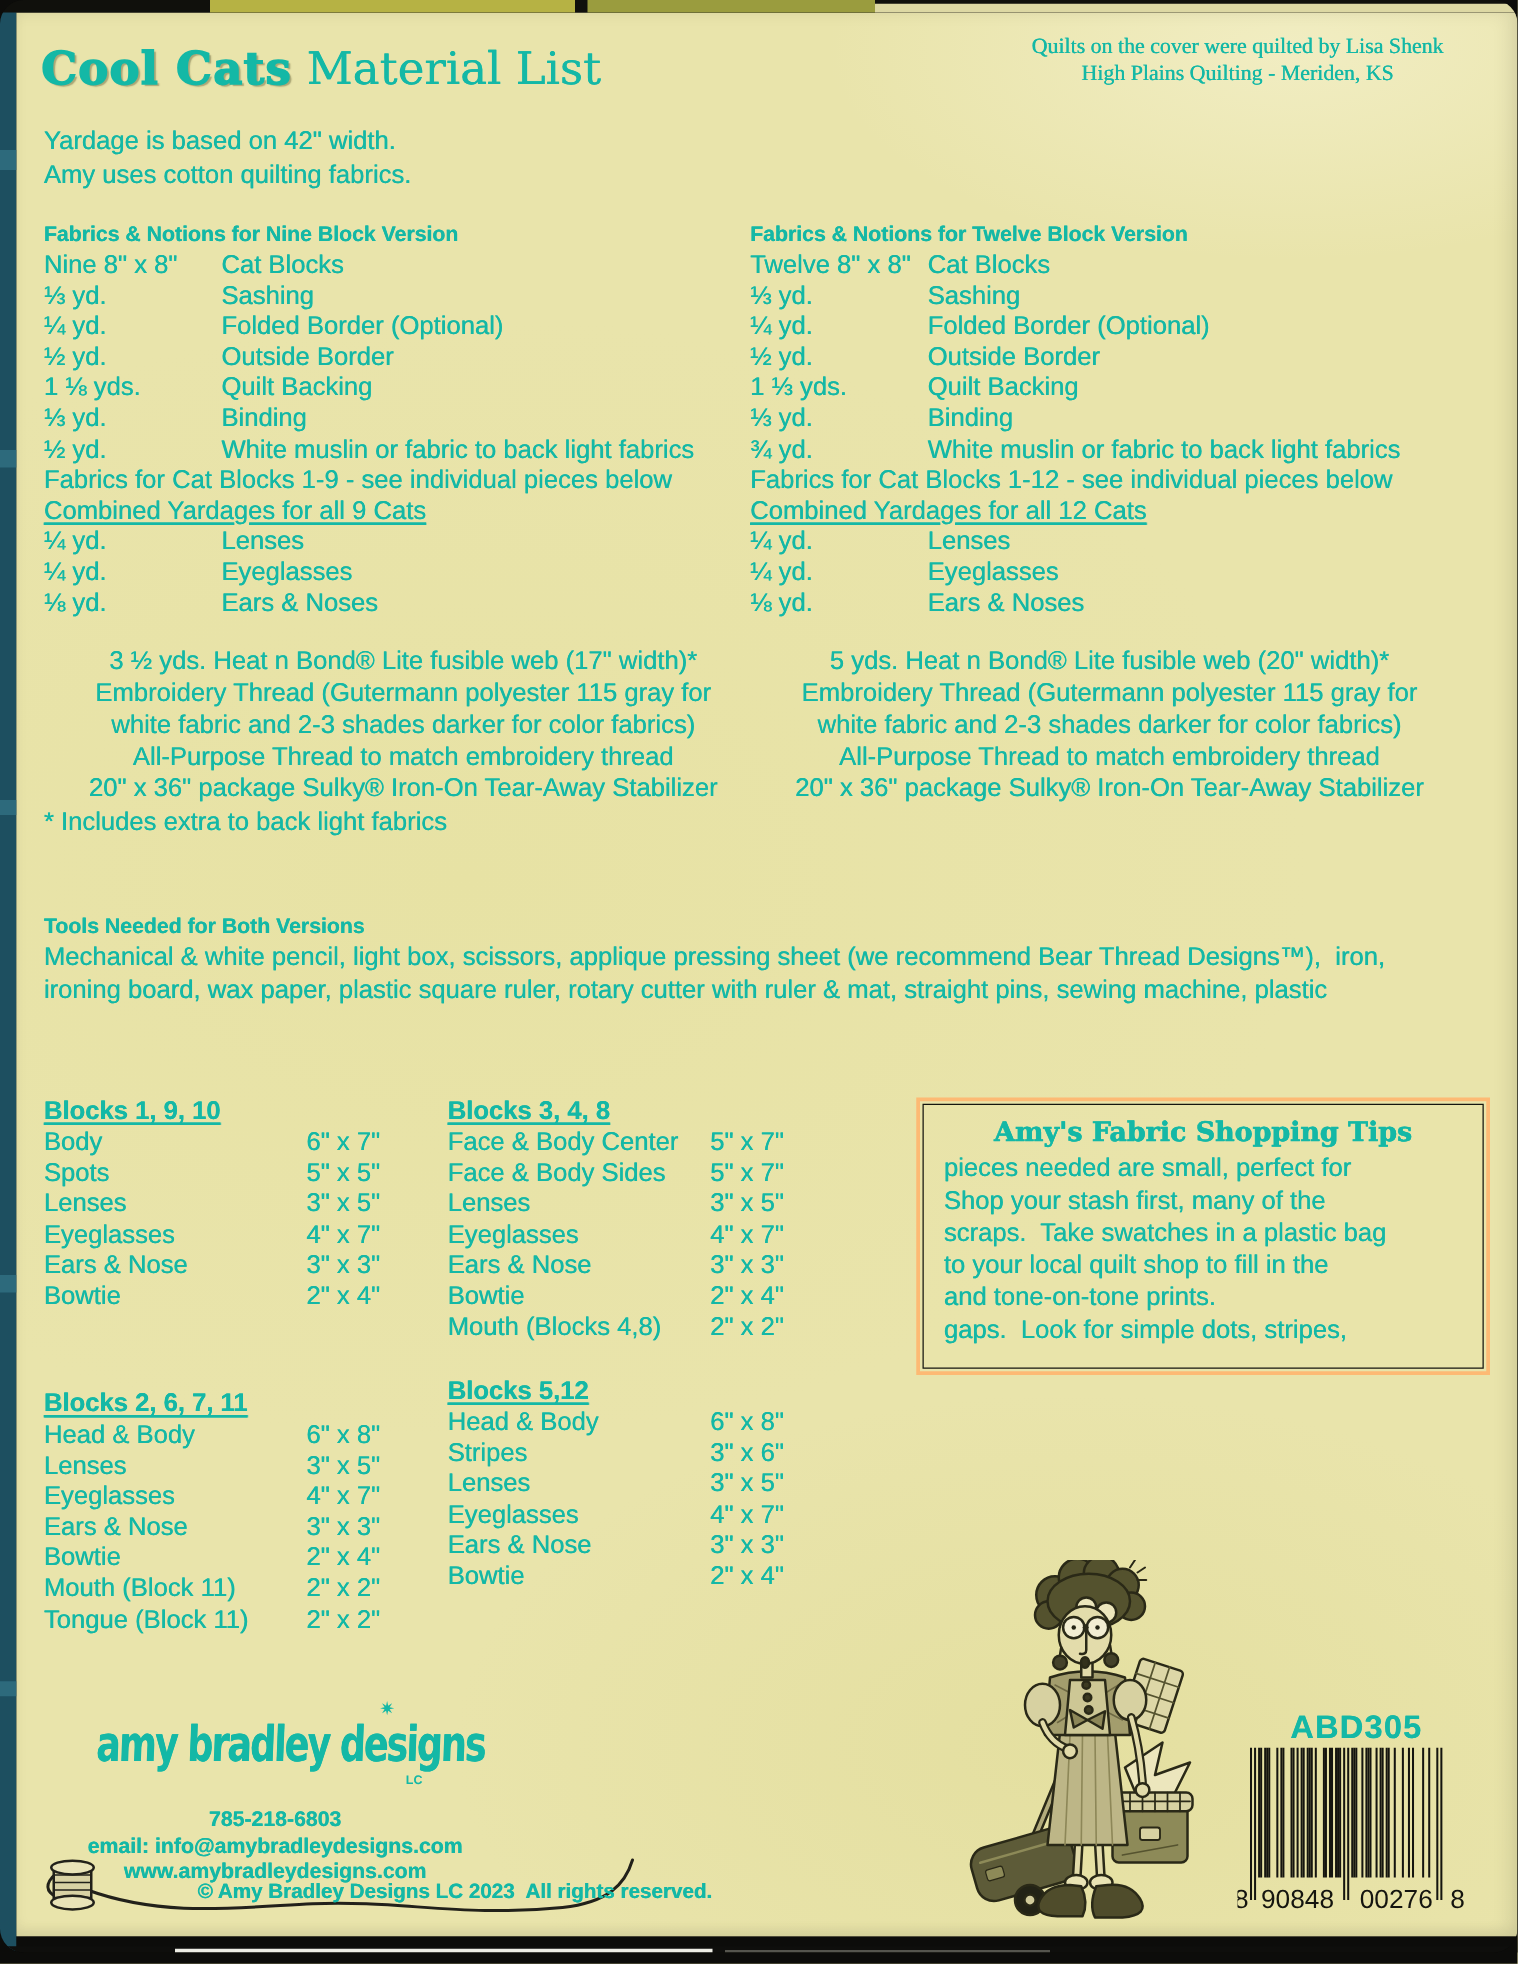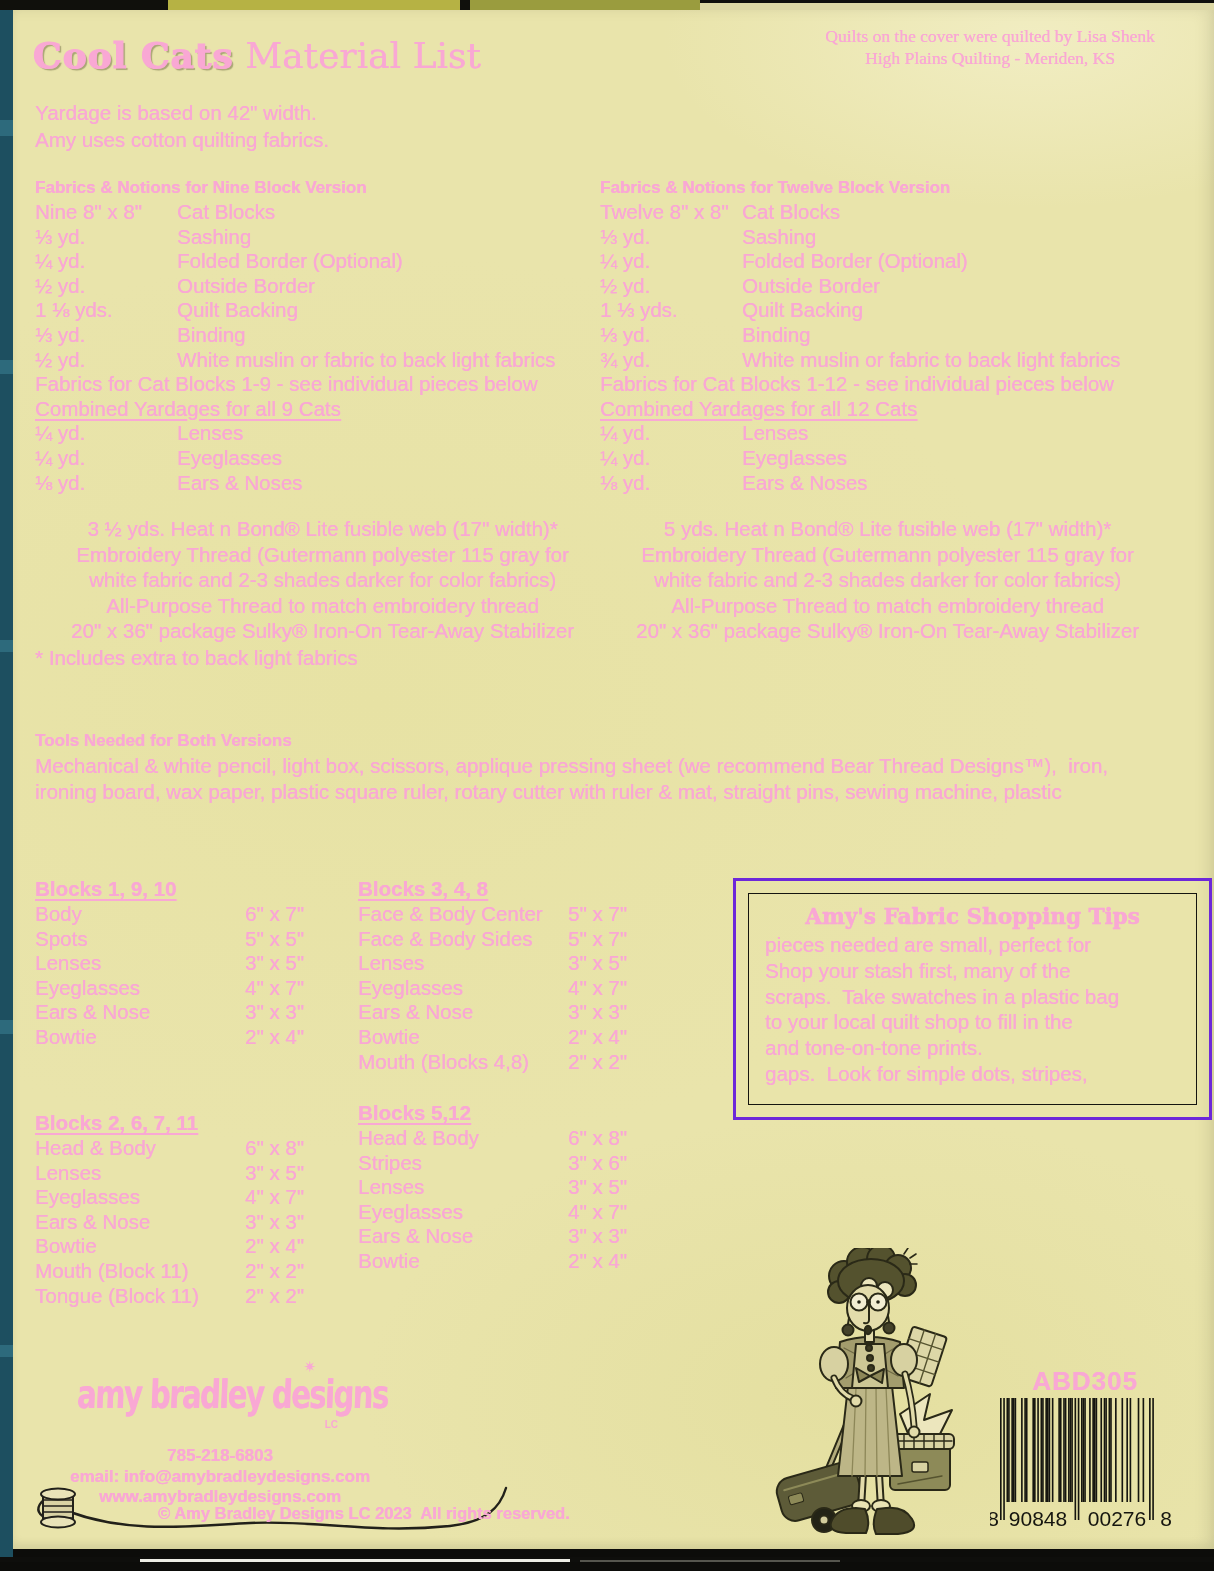--- a/index.html
+++ b/index.html
@@ -1,17 +1,17 @@
 <!DOCTYPE html>
 <html><head>
 <meta charset="utf-8">
 <style>
   html,body{margin:0;padding:0;background:#0c0c0a;}
   .stage{position:relative;width:1214px;height:1562px;overflow:hidden;background:#0c0c0a;
-         font-family:"Liberation Sans",sans-serif;color:#f9a8d4;}
+         font-family:"Liberation Sans",sans-serif;color:#14b8a6;border-radius:19px;}
   .abs{position:absolute;}
   .page{position:absolute;left:13px;top:10px;right:0;bottom:13px;
         background:
           radial-gradient(ellipse 620px 280px at 85% 2%, #f1edc2 0%, rgba(241,237,194,0) 60%),
           radial-gradient(ellipse 900px 600px at 30% 45%, #e7e2a4 0%, rgba(231,226,164,0) 75%),
           radial-gradient(ellipse 700px 400px at 70% 90%, #e4dfa0 0%, rgba(228,223,160,0) 70%),
           #e9e4ab;
         box-shadow:inset -8px 0 14px rgba(0,0,0,0.07), inset 0 -5px 10px rgba(0,0,0,0.06);}
   .doc{ text-shadow:0.3px 0 0 currentColor; }
 
@@ -34,21 +34,21 @@
   .extras{margin-top:21px;}
   .extras div{line-height:25.5px;white-space:pre;text-align:center;}
 
   .tools-lines div{line-height:25.5px;white-space:pre;}
 
   .blocks-table{font-size:20.5px;}
   .bt-head{font-weight:bold;text-decoration:underline;text-underline-offset:3px;line-height:25px;margin-bottom:1px;}
   .bt-row{display:flex;line-height:24.6px;}
   .bt-label{flex:0 0 210px;}
 
-  .tipsbox{border:3px solid #6d28d9;padding:12px;background:rgba(233,228,171,0.4);}
+  .tipsbox{border:3px solid #fdba74;padding:2px;background:rgba(233,228,171,0.4);}
   .tipsbox-inner{border:1.5px solid #15150f;padding:8px 16px 14px 16px;min-height:188px;}
   .tips-title{font-family:"DejaVu Serif",serif;font-weight:bold;font-size:21.5px;text-align:center;
               margin:2px 0 3px 0;-webkit-text-stroke:0.4px currentColor;}
   .tips-body div{font-size:20.5px;line-height:25.8px;white-space:pre;}
 
   .logo-text{font-family:"DejaVu Sans",sans-serif;font-weight:bold;font-size:29px;letter-spacing:-1.5px;
              transform:scaleY(1.35) skewX(-3deg);transform-origin:center top;white-space:nowrap;text-align:center;}
   .logo-lc{position:absolute;right:30px;top:47px;font-size:10px;font-weight:bold;}
   .logo-spark{position:absolute;right:52px;top:-14px;font-size:15px;}
 
@@ -184,21 +184,21 @@
       </div>
     <div class="m-row">
         <span class="m-qty">¼ yd.</span>
         <span>Eyeglasses</span>
       </div>
     <div class="m-row">
         <span class="m-qty">⅛ yd.</span>
         <span>Ears &amp; Noses</span>
       </div>
     <div class="extras">
-      <div>5 yds. Heat n Bond® Lite fusible web (17" width)*</div>
+      <div>5 yds. Heat n Bond® Lite fusible web (20" width)*</div>
       <div>Embroidery Thread (Gutermann polyester 115 gray for</div>
       <div>white fabric and 2-3 shades darker for color fabrics)</div>
       <div>All-Purpose Thread to match embroidery thread</div>
       <div>20" x 36" package Sulky® Iron-On Tear-Away Stabilizer</div>
     </div>
   </div>
 
   <div class="abs body20 doc" style="left:35px;top:646px;">* Includes extra to back light fabrics</div>
 
   <div class="abs doc" style="left:35px;top:728px;">

